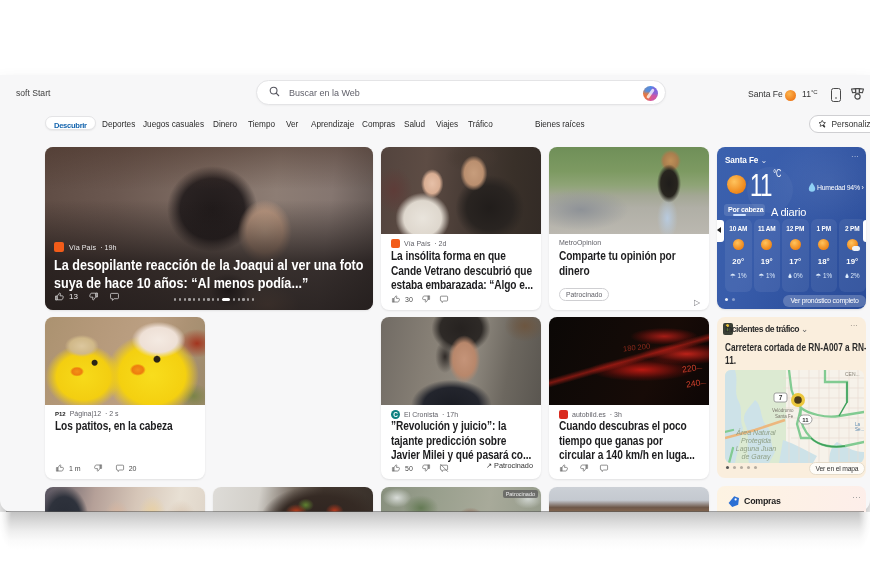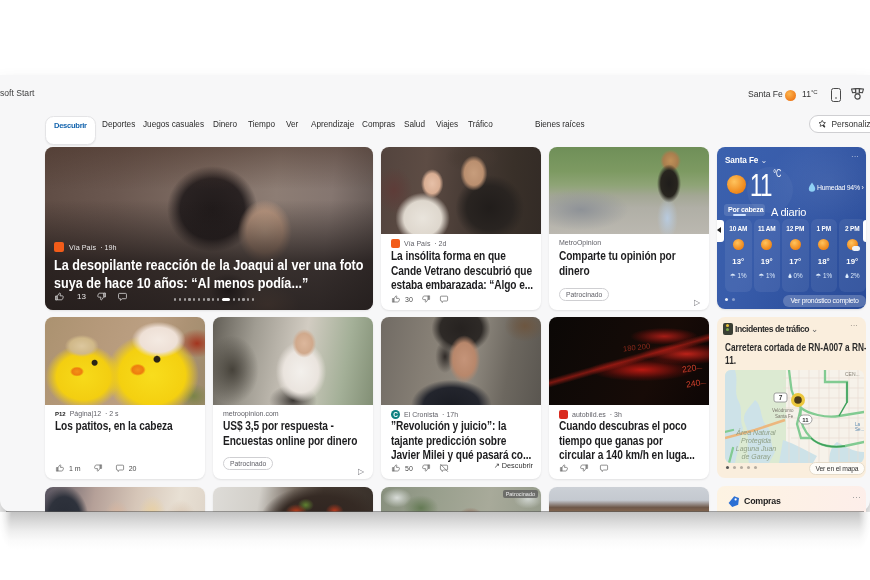--- a/index.html
+++ b/index.html
@@ -4,21 +4,21 @@
 <style>
   * { margin:0; padding:0; box-sizing:border-box; }
   html,body { width:870px; height:580px; background:#fff; font-family:"Liberation Sans", sans-serif; overflow:hidden; }
   .canvas { position:relative; width:870px; height:580px; background:#fff; overflow:hidden; }
   .page { position:absolute; left:0; top:75px; width:870px; height:437px; background:#f7f7f8;
           border-radius:0 0 12px 12px; overflow:hidden;
           box-shadow:0 10px 16px -2px rgba(90,90,90,.55); }
   .abs { position:absolute; }
 
   
-  .logo { left:0; top:88px; font-size:8.6px; color:#414141; letter-spacing:0; }
+  .logo { left:16px; top:88px; font-size:8.6px; color:#414141; letter-spacing:0; }
   .search { left:256px; top:80px; width:410px; height:25px; background:#fff; border:1px solid #e4e4e6;
             border-radius:13px; box-shadow:0 1px 2px rgba(0,0,0,.04); }
   .search .q { position:absolute; left:12px; top:5px; }
   .search .ph { position:absolute; left:32px; top:7px; font-size:9px; color:#61616b; }
   .copilot { position:absolute; right:7px; top:5px; width:15px; height:15px; border-radius:50%;
              background:
                radial-gradient(7px 7px at 28% 72%, #e8793a, rgba(232,121,58,0) 75%),
                radial-gradient(7px 7px at 75% 30%, #8a5bd8, rgba(138,91,216,0) 75%),
                radial-gradient(7px 7px at 75% 75%, #d9539c, rgba(217,83,156,0) 75%),
                radial-gradient(7px 7px at 28% 28%, #4a8fe8, rgba(74,143,232,0) 75%),
@@ -27,21 +27,21 @@
 
   .hinfo { top:89px; font-size:8.6px; color:#333; }
   .sunball { left:785px; top:90px; width:11px; height:11px; border-radius:50%;
              background:radial-gradient(circle at 38% 35%, #fdb44d, #ef7d1d 70%, #e06a10); }
   .phone { left:831px; top:88px; width:9.5px; height:13.5px; border:1.3px solid #4a4a4a; border-radius:2.5px; }
   .phone::after { content:""; position:absolute; left:2.5px; bottom:1.2px; width:2px; height:2px; border-radius:50%; background:#8a8a8a; }
 
   
   .navi { position:absolute; top:120px; font-size:8.2px; color:#2b2b2b; }
   .pill-desc { background:#fff; border:1px solid #e4e4e6; border-radius:8.5px; padding:0 8px;
-               height:29px; line-height:17px; font-size:7.6px; letter-spacing:-.3px;
+               height:14px; line-height:17px; font-size:7.6px; letter-spacing:-.3px;
                color:#1263ad; font-weight:bold; box-shadow:0 1px 1.5px rgba(0,0,0,.06); }
   .personalize { left:809px; top:115px; width:70px; height:18px; background:#fff; border:1px solid #cfcfd2;
                  border-radius:9px; font-size:8.4px; color:#333; display:flex; align-items:center; padding-left:8px; gap:5px; }
 
   
   .card { position:absolute; background:#fff; border-radius:8px; overflow:hidden;
           box-shadow:0 1px 2px rgba(0,0,0,.09); }
   .cimg { position:absolute; left:0; top:0; right:0; height:87px; }
   .src { position:absolute; left:10px; font-size:7px; color:#5f5f66; display:flex; align-items:center; gap:4px; white-space:nowrap; }
   .srclogo { width:9px; height:9px; border-radius:2px; display:inline-block; }
@@ -138,20 +138,28 @@
   .wcol .sun { width:11px; height:11px; margin:6.5px auto 0; border-radius:50%; background:radial-gradient(circle at 40% 35%, #ffc45e, #f08a1d 65%, #e2760f); }
   .wcol .temp { font-size:7.8px; color:#fff; font-weight:bold; margin-top:7px; }
   .wcol .pr { font-size:6.3px; color:#d8e6f8; margin-top:6px; }
 </style>
 </head>
 <body>
 <div class="canvas">
   <div class="page"></div>
 
   <div class="abs logo">soft Start</div>
+  <div class="abs search">
+    <svg class="q" width="11" height="11" viewBox="0 0 11 11">
+        <circle cx="4.6" cy="4.6" r="3.4" fill="none" stroke="#55555e" stroke-width="1.1"></circle>
+        <line x1="7.2" y1="7.2" x2="10" y2="10" stroke="#55555e" stroke-width="1.1"></line>
+      </svg>
+    <span class="ph">Buscar en la Web</span>
+    <span class="copilot"></span>
+  </div>
   <div class="abs hinfo" style="left:748px; top:89px;">Santa Fe</div>
   <div class="abs sunball"></div>
   <div class="abs hinfo" style="left:802px;">11<span style="font-size:6px; vertical-align:3px;">°C</span></div>
   <div class="abs phone"></div>
   <svg class="abs" style="left:851px; top:88px;" width="13" height="12" viewBox="0 0 13 12">
     <path d="M0.5 1 L4.5 0.6 L4.5 4.4 L1.6 4.8 Z" fill="none" stroke="#4a4a4a" stroke-width="1.1" stroke-linejoin="round"></path>
     <path d="M12.5 1 L8.5 0.6 L8.5 4.4 L11.4 4.8 Z" fill="none" stroke="#4a4a4a" stroke-width="1.1" stroke-linejoin="round"></path>
     <path d="M4.7 0.6 h3.6 v4.6 h-3.6 z" fill="none" stroke="#4a4a4a" stroke-width="1.1"></path>
     <circle cx="6.5" cy="8.6" r="2.6" fill="none" stroke="#4a4a4a" stroke-width="1.2"></circle>
   </svg>
@@ -179,21 +187,21 @@
   <div class="card hero" style="left:45px; top:147px; width:328px; height:163px;">
     <div class="abs heroimg" style="left:0;top:0;width:328px;height:163px;"></div>
     <div class="abs" style="left:0;bottom:0;width:328px;height:110px;background:linear-gradient(to bottom,rgba(20,16,16,0),rgba(25,20,20,.72) 55%,rgba(25,20,20,.82));"></div>
     <div class="abs" style="left:9px;top:95px;width:10px;height:10px;border-radius:2px;background:#f25c19;"></div>
     <div class="abs" style="left:24px;top:96px;font-size:7.2px;color:#e9e7e7;">Vía País&nbsp; · 19h</div>
     <div class="abs" style="left:9px;top:109px;font-size:15px;font-weight:bold;color:#fff;line-height:18px;letter-spacing:0;white-space:nowrap;transform:scaleX(.84);transform-origin:0 0;">La desopilante reacción de la Joaqui al ver una foto<br>suya de hace 10 años: “Al menos podía...”</div>
     <div class="abs" style="left:9px;top:144px;display:flex;gap:0;align-items:center;color:#e8e6e6;font-size:8px;">
       <svg class="ic" width="11" height="11" viewBox="0 0 12 12">
           <path d="M1.7 5.5 h1.6 v4.3 H1.7 z M3.4 9.6 V5.9 L5.6 2.6 c.5-.7 1.5-.3 1.35.55 L6.6 5.3 h2.5 c.7 0 1.2.65 1 1.3 L9.4 8.7 c-.2.55-.7.9-1.3.9 z" fill="none" stroke="#e8e6e6" stroke-width=".8" stroke-linejoin="round"></path>
         </svg>
-      <span style="margin-left:12px;">13</span>
+      <span style="margin-left:4px;">13</span>
       <svg class="ic" style="margin-left:10px;" width="11" height="11" viewBox="0 0 12 12">
           <path d="M1.7 5.5 h1.6 v4.3 H1.7 z M3.4 9.6 V5.9 L5.6 2.6 c.5-.7 1.5-.3 1.35.55 L6.6 5.3 h2.5 c.7 0 1.2.65 1 1.3 L9.4 8.7 c-.2.55-.7.9-1.3.9 z" fill="none" stroke="#e8e6e6" stroke-width=".8" stroke-linejoin="round" transform="rotate(180 6 6)"></path>
         </svg>
       <svg class="ic" style="margin-left:10px;" width="11" height="11" viewBox="0 0 12 12">
           <path d="M2.7 2.6 h6.6 a1 1 0 0 1 1 1 v3.8 a1 1 0 0 1 -1 1 h-3.7 L3.7 10.2 V8.4 h-1 a1 1 0 0 1 -1-1 V3.6 a1 1 0 0 1 1-1 z" fill="none" stroke="#e8e6e6" stroke-width=".8" stroke-linejoin="round"></path>
         </svg>
     </div>
     <div class="abs" style="left:129px;top:151px;display:flex;align-items:center;gap:2.6px;">
       <span class="dt"></span>
         <span class="dt"></span>
@@ -252,47 +260,40 @@
       <svg class="ic" style="margin-left:12px;" width="10" height="10" viewBox="0 0 12 12">
           <path d="M1.7 5.5 h1.6 v4.3 H1.7 z M3.4 9.6 V5.9 L5.6 2.6 c.5-.7 1.5-.3 1.35.55 L6.6 5.3 h2.5 c.7 0 1.2.65 1 1.3 L9.4 8.7 c-.2.55-.7.9-1.3.9 z" fill="none" stroke="#5a5a5a" stroke-width=".8" stroke-linejoin="round" transform="rotate(180 6 6)"></path>
         </svg>
       <svg class="ic" style="margin-left:12px;" width="10" height="10" viewBox="0 0 12 12">
           <path d="M2.7 2.6 h6.6 a1 1 0 0 1 1 1 v3.8 a1 1 0 0 1 -1 1 h-3.7 L3.7 10.2 V8.4 h-1 a1 1 0 0 1 -1-1 V3.6 a1 1 0 0 1 1-1 z" fill="none" stroke="#5a5a5a" stroke-width=".8" stroke-linejoin="round"></path>
         </svg>
       <span style="margin-left:4px;">20</span>
     </div>
   </div>
 
-  <div class="card" style="left:213px; top:317px; width:160px; height:162px;">
-    <div class="cimg img-laptop" style="height:88px;"></div>
-    <div class="src" style="top:93px;">metroopinion.com</div>
-    <div class="head" style="top:102px;">US$ 3,5 por respuesta -<br>Encuestas online por dinero</div>
-    <div class="patro">Patrocinado</div>
-    <div class="adtri"></div>
-  </div>
 
   <div class="card" style="left:381px; top:317px; width:160px; height:162px;">
     <div class="cimg img-milei" style="height:88px;"></div>
     <div class="src" style="top:93px;"><span class="srclogo" style="background:#0e8080;border-radius:50%;position:relative;">
           <span style="position:absolute;left:2.2px;top:0.8px;font-size:6.5px;color:#fff;font-weight:bold;">C</span>
         </span>El Cronista&nbsp; · 17h</div>
     <div class="head" style="top:102px;">”Revolución y juicio”: la<br>tajante predicción sobre<br>Javier Milei y qué pasará co...</div>
     <div class="feet">
       <svg class="ic" width="10" height="10" viewBox="0 0 12 12">
           <path d="M1.7 5.5 h1.6 v4.3 H1.7 z M3.4 9.6 V5.9 L5.6 2.6 c.5-.7 1.5-.3 1.35.55 L6.6 5.3 h2.5 c.7 0 1.2.65 1 1.3 L9.4 8.7 c-.2.55-.7.9-1.3.9 z" fill="none" stroke="#5a5a5a" stroke-width=".8" stroke-linejoin="round"></path>
         </svg>
       <span style="margin-left:4px;">50</span>
       <svg class="ic" style="margin-left:8px;" width="10" height="10" viewBox="0 0 12 12">
           <path d="M1.7 5.5 h1.6 v4.3 H1.7 z M3.4 9.6 V5.9 L5.6 2.6 c.5-.7 1.5-.3 1.35.55 L6.6 5.3 h2.5 c.7 0 1.2.65 1 1.3 L9.4 8.7 c-.2.55-.7.9-1.3.9 z" fill="none" stroke="#5a5a5a" stroke-width=".8" stroke-linejoin="round" transform="rotate(180 6 6)"></path>
         </svg>
       <svg class="ic" style="margin-left:8px;" width="10" height="10" viewBox="0 0 12 12">
           <path d="M2.7 2.6 h6.6 a1 1 0 0 1 1 1 v3.8 a1 1 0 0 1 -1 1 h-3.7 L3.7 10.2 V8.4 h-1 a1 1 0 0 1 -1-1 V3.6 a1 1 0 0 1 1-1 z M1.6 1.4 l9.2 9.2" fill="none" stroke="#5a5a5a" stroke-width=".8" stroke-linejoin="round"></path>
         </svg>
     </div>
-    <div class="abs" style="right:8px;bottom:9px;font-size:7.3px;color:#333;">↗ Descubrir</div>
+    <div class="abs" style="right:8px;bottom:9px;font-size:7.3px;color:#333;">↗ Patrocinado</div>
   </div>
 
   <div class="card" style="left:549px; top:317px; width:160px; height:162px;">
     <div class="cimg img-speed" style="height:88px;"></div>
     <span class="abs" style="left:74px;top:26px;font-size:7.5px;color:#c93a26;transform:rotate(-6deg);opacity:.65;">180  200</span>
     <span class="abs" style="left:133px;top:46px;font-size:8.5px;color:#e0452f;transform:rotate(-8deg);opacity:.9;">220<span style="font-size:6px;">—</span></span>
     <span class="abs" style="left:137px;top:61px;font-size:8.5px;color:#e0452f;transform:rotate(-8deg);opacity:.9;">240<span style="font-size:6px;">—</span></span>
     <div class="src" style="top:93px;"><span class="srclogo" style="background:#d92b1f;"></span>autobild.es&nbsp; · 3h</div>
     <div class="head" style="top:102px;">Cuando descubras el poco<br>tiempo que ganas por<br>circular a 140 km/h en luga...</div>
     <div class="feet">
@@ -333,21 +334,21 @@
       </svg>
     <div class="wlab" style="left:100px;top:37px;font-size:6.9px;letter-spacing:-.25px;white-space:nowrap;">Humedad 94% ›</div>
     <div class="abs" style="left:7px;top:57px;width:41px;height:12px;background:rgba(255,255,255,.13);border-radius:3px;"></div>
     <div class="wlab" style="left:11px;top:59px;font-size:7.1px;font-weight:bold;letter-spacing:-.2px;">Por cabeza</div>
     <div class="abs" style="left:16px;top:67px;width:13px;height:1.6px;background:#cfe2ff;border-radius:1px;"></div>
     <div class="wlab" style="left:54px;top:59px;font-size:11px;letter-spacing:-.2px;">A diario</div>
 
     <div class="wcol" style="left:8px;">
         <div class="t">10 AM</div>
         <div class="sun"></div>
-        <div class="temp">13°</div>
+        <div class="temp">20°</div>
         <div class="pr">☂ 1%</div>
       </div>
     <div class="wcol" style="left:36.5px;">
         <div class="t">11 AM</div>
         <div class="sun"></div>
         <div class="temp">19°</div>
         <div class="pr">☂ 1%</div>
       </div>
     <div class="wcol" style="left:65px;">
         <div class="t">12 PM</div>
@@ -381,21 +382,21 @@
       </div>
     <div class="abs" style="left:66px;top:148px;width:83px;height:12px;background:rgba(255,255,255,.22);border-radius:6px;text-align:center;color:#fff;font-size:6.9px;line-height:12px;letter-spacing:-.25px;">Ver pronóstico completo</div>
       <div class="abs" style="left:146px;top:73px;width:5px;height:22px;background:#fff;border-radius:3px 0 0 3px;"></div>
   </div>
 
   <div class="card traffic" style="left:717px; top:317px; width:149px; height:161px; background:#faeedd; box-shadow:none;">
     <div class="abs" style="left:6px;top:6px;width:10px;height:12px;border-radius:2px;background:#3a3f35;">
       <span style="position:absolute;left:3px;top:1.2px;width:3.2px;height:3.2px;border-radius:50%;background:#e8c13a;"></span>
       <span style="position:absolute;left:3px;top:5.2px;width:3.2px;height:3.2px;border-radius:50%;background:#7aa84a;"></span>
     </div>
-    <div class="abs" style="left:18px;top:7px;font-size:8.6px;font-weight:bold;color:#2a2a2a;letter-spacing:-.45px;">Incidentes de tráfico <span style="font-weight:normal;color:#666;">⌄</span></div>
+    <div class="abs" style="left:8px;top:7px;font-size:8.6px;font-weight:bold;color:#2a2a2a;letter-spacing:-.45px;">Incidentes de tráfico <span style="font-weight:normal;color:#666;">⌄</span></div>
     <div class="abs" style="left:133px;top:4px;font-size:8px;color:#9a9288;">···</div>
     <div class="abs" style="left:8px;top:24px;width:142px;font-size:11.2px;font-weight:bold;color:#2a2a2a;line-height:13px;letter-spacing:0;white-space:nowrap;transform:scaleX(.74);transform-origin:0 0;">Carretera cortada de RN-A007 a RN-<br>11.</div>
     <div class="abs map" style="left:8px;top:53px;width:139px;height:93px;border-radius:6px;overflow:hidden;background:#f6f2ea;">
       <div class="abs" style="left:0;top:0;width:44%;height:100%;background:#dcead2;"></div>
       <svg class="abs" style="left:0;top:0;" width="139" height="93" viewBox="0 0 139 93" preserveAspectRatio="none">
         <path d="M10 0 C14 12 8 22 14 32 C18 40 14 50 18 58 L10 93 L0 93 L0 0 Z" fill="#cde2e8"></path>
         <path d="M30 30 C38 36 34 48 42 56 C48 62 44 74 50 82 L44 93 L24 93 C20 78 26 66 20 54 C16 44 24 38 30 30 Z" fill="#cde2e8"></path>
         <path d="M112 72 C120 76 128 82 139 82 L139 93 L104 93 C104 84 106 76 112 72 Z" fill="#cde2e8"></path>
         <path d="M58 70 C70 74 80 80 92 86 L88 93 L54 93 Z" fill="#cde2e8"></path>
         <g stroke="#e8dcd2" stroke-width="0.7">

